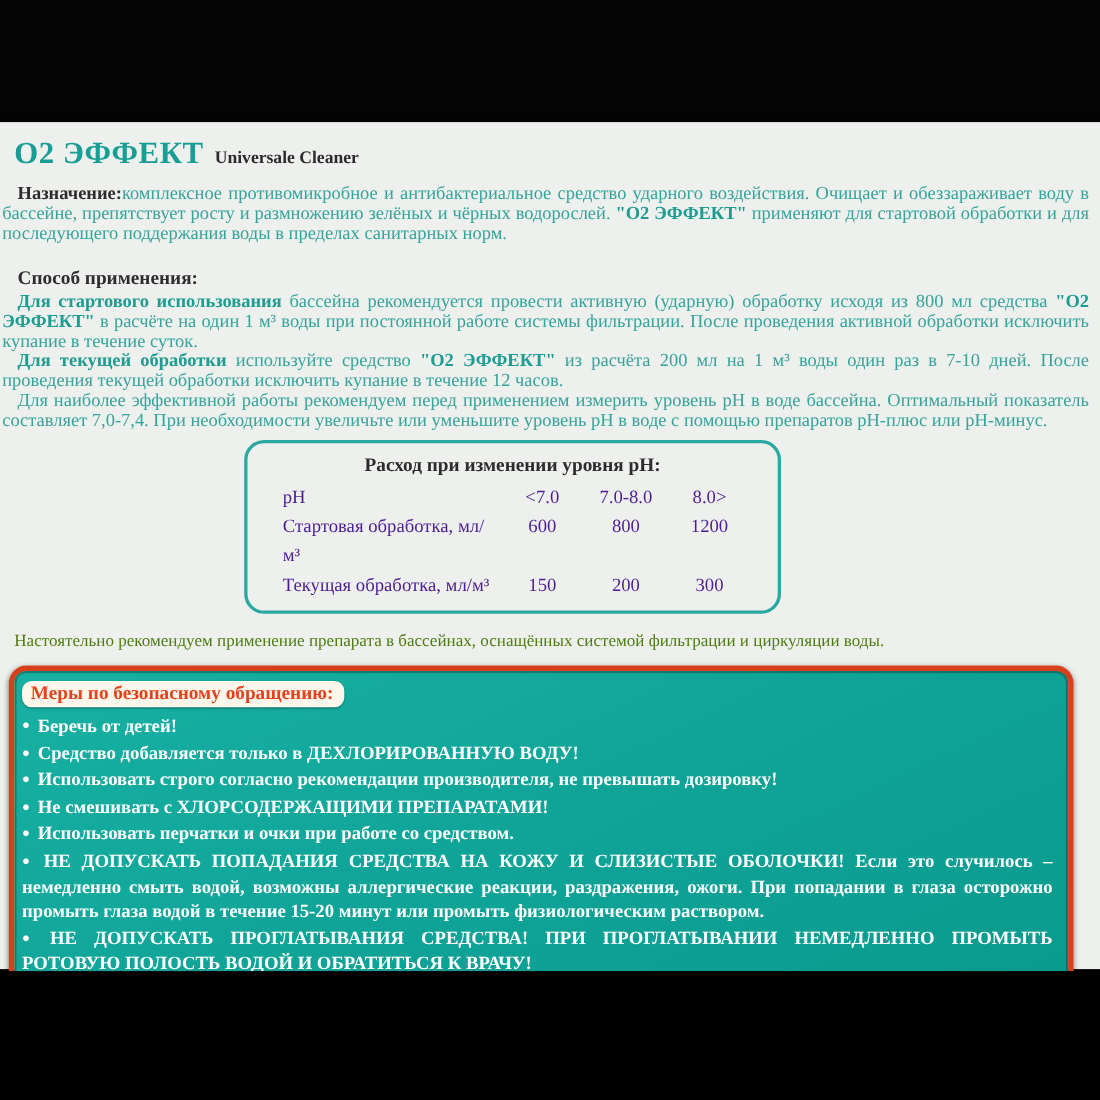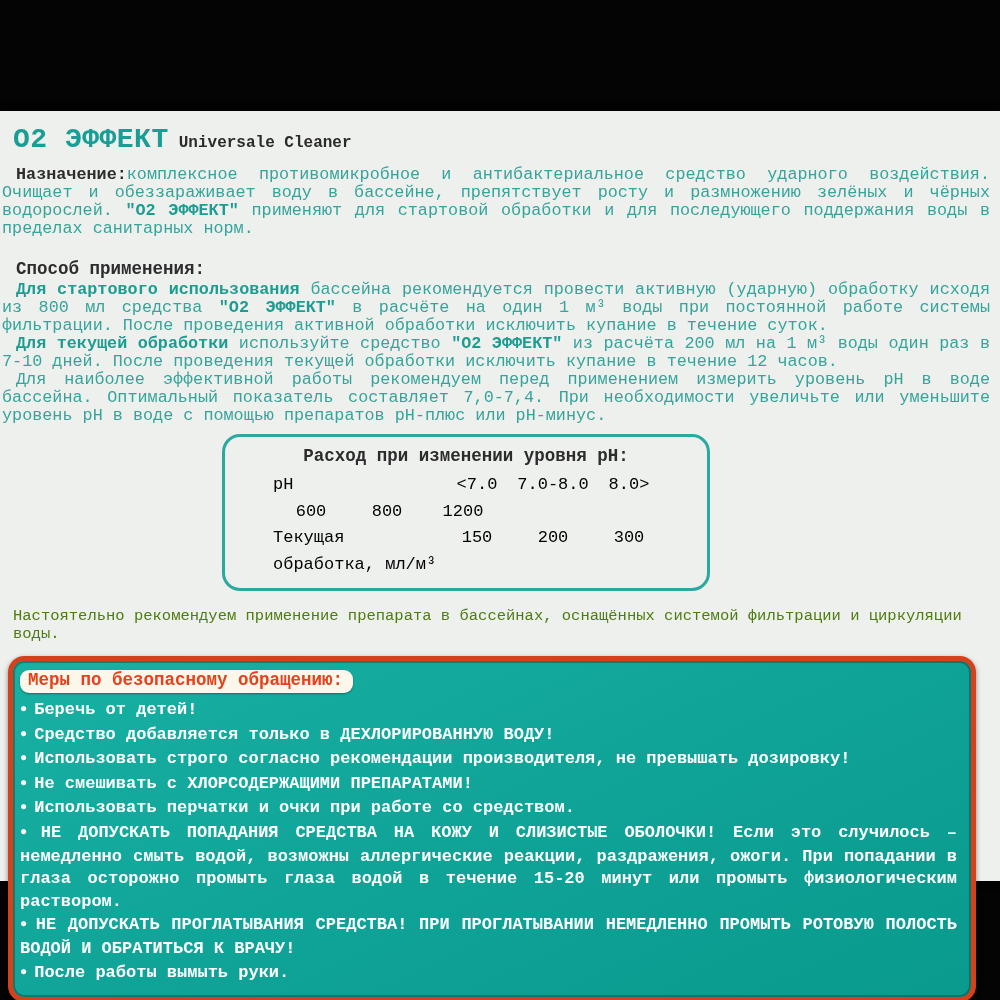--- a/index.html
+++ b/index.html
@@ -1,36 +1,36 @@
 <!DOCTYPE html>
 <html><head>
 <meta charset="utf-8">
 <style>
   html,body{margin:0;padding:0;background:#000;}
-  #stage{position:relative;width:1000px;height:1000px;background:#040404;overflow:hidden;
-         font-family:Liberation Mono, monospace;}
+  #stage{position:relative;width:1000px;height:883px;background:#040404;overflow:hidden;
+         font-family:Liberation Serif, serif;}
   #label{position:absolute;left:0;top:111px;width:1000px;height:770px;background:#eef0ed;
          box-shadow:0 -2px 6px rgba(0,0,0,.5), 0 2px 6px rgba(0,0,0,.5);}
 
   .brand-row{margin:13px 0 0 13px;}
   .brand{font-size:28px;font-weight:bold;color:#189e95;letter-spacing:.5px;}
   .subtitle{font-size:16px;font-weight:bold;color:#2b2b2b;margin-left:10px;}
 
   p.body{margin:0 10px 0 2px;font-size:16.8px;line-height:18px;text-align:justify;
          text-indent:14px;color:#35a49b;}
   p.first{margin-top:11px;}
   .lead-dark{font-weight:bold;color:#2d2d2d;}
   .lead-teal{font-weight:bold;color:#1d9c92;}
 
   .section-heading{margin:21px 0 2px 16px;font-size:17.5px;font-weight:bold;color:#2d2d2d;}
 
-  .table-box{box-sizing:border-box;width:488px;margin:9px 0 0 222px;padding:9px 16px 10px;
+  .table-box{box-sizing:border-box;width:488px;margin:9px 0 0 222px;padding:9px 0 10px;
              border:3px solid #2aa9a0;border-radius:18px;}
   .t-title{text-align:center;font-weight:bold;color:#2c2c2c;font-size:17.5px;margin-bottom:6px;}
-  .t-row{display:flex;align-items:baseline;padding:0 24px 0 32px;color:#000000;
+  .t-row{display:flex;align-items:baseline;padding:0 24px 0 32px;color:#4c1d95;
          font-size:17px;line-height:26.5px;}
   .t-label{flex:1;}
   .t-val{width:76px;text-align:center;}
 
   .note{margin:16px 10px 0 13px;font-size:15.5px;color:#4d7c0f;}
 
   .safety{box-sizing:border-box;width:968px;margin:13px 0 0 8px;padding:9px 14px 12px 7px;
           border:5px solid #d6411b;border-radius:16px;
           background:linear-gradient(155deg,#17b1a3 0%,#0fa296 55%,#0a9a8e 100%);
           box-shadow:inset 0 0 0 2px rgba(15,40,35,.35), 0 2px 5px rgba(0,0,0,.45);}
@@ -63,20 +63,21 @@
 
     <div class="table-box">
       <div class="t-title">Расход при изменении уровня pH:</div>
       <div class="t-row">
         <span class="t-label">pH</span>
         <span class="t-val">&lt;7.0</span>
         <span class="t-val">7.0-8.0</span>
         <span class="t-val">8.0&gt;</span>
       </div>
       <div class="t-row">
+        <span class="t-label">Стартовая обработка, мл/м³</span>
         <span class="t-val">600</span>
         <span class="t-val">800</span>
         <span class="t-val">1200</span>
       </div>
       <div class="t-row">
         <span class="t-label">Текущая обработка, мл/м³</span>
         <span class="t-val">150</span>
         <span class="t-val">200</span>
         <span class="t-val">300</span>
       </div>

